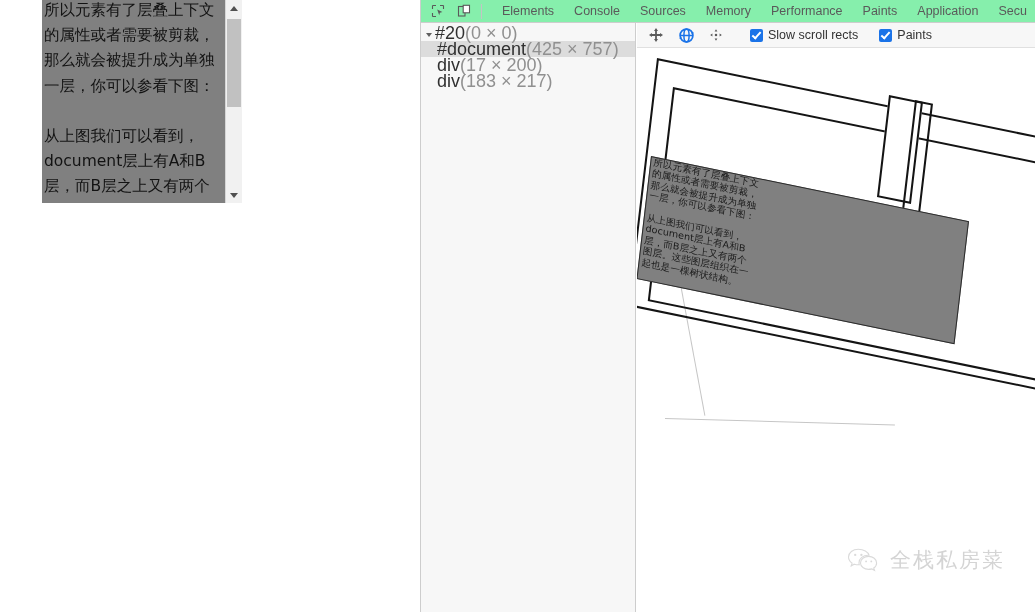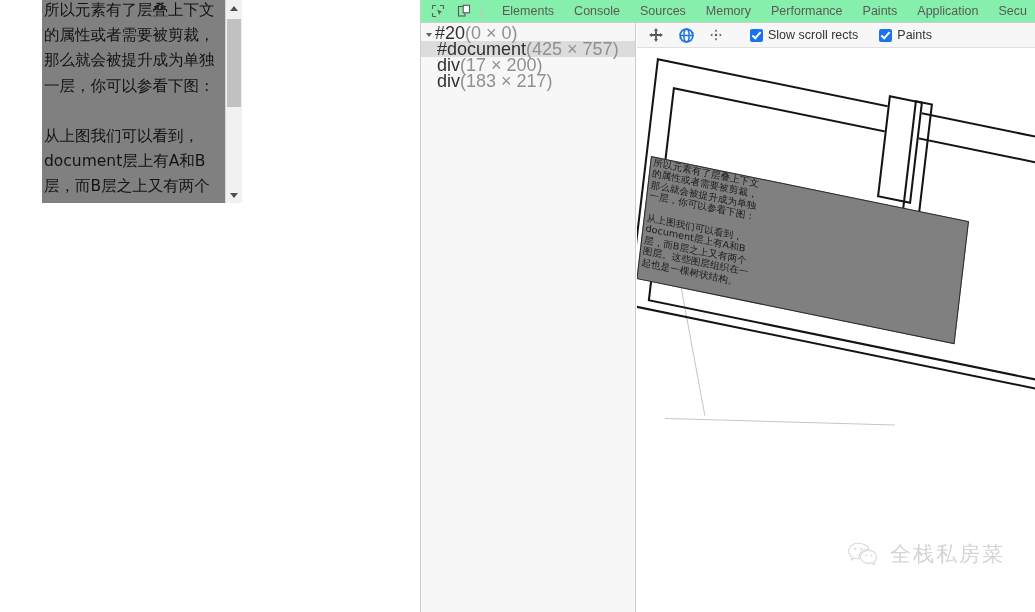--- a/index.html
+++ b/index.html
@@ -343,21 +343,21 @@
   .guide-line {
     position: absolute;
     background: #b9b9b9;
     transform-origin: 0 0;
   }
 
   
   #watermark {
     position: absolute;
     right: 30px;
-    bottom: 44px;
+    bottom: 38px;
     display: flex;
     align-items: center;
     opacity: 0.42;
     text-align: center;
   }
   #watermark .wm-text {
     font-size: 21px;
     color: #9a9a9a;
     margin-left: 9px;
     letter-spacing: 2px;

